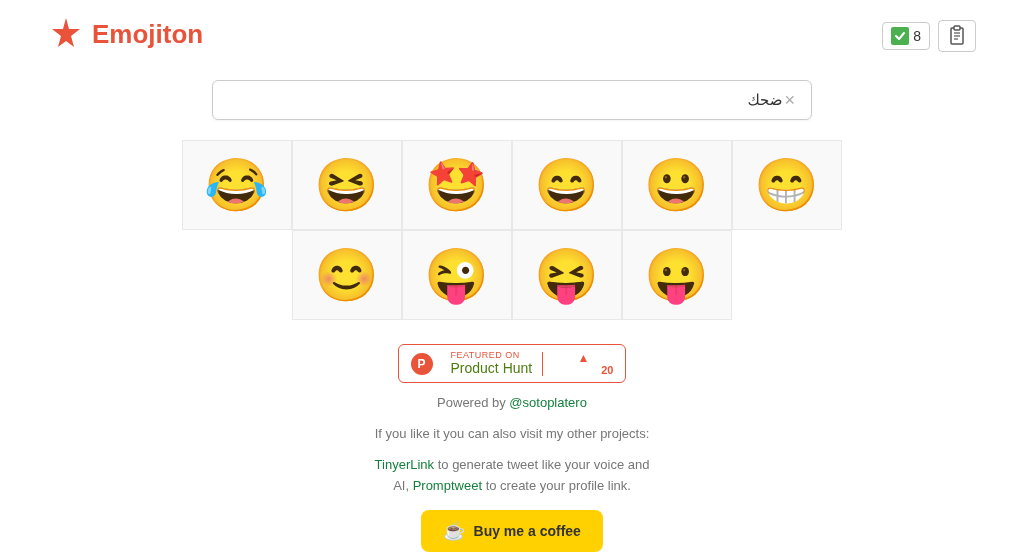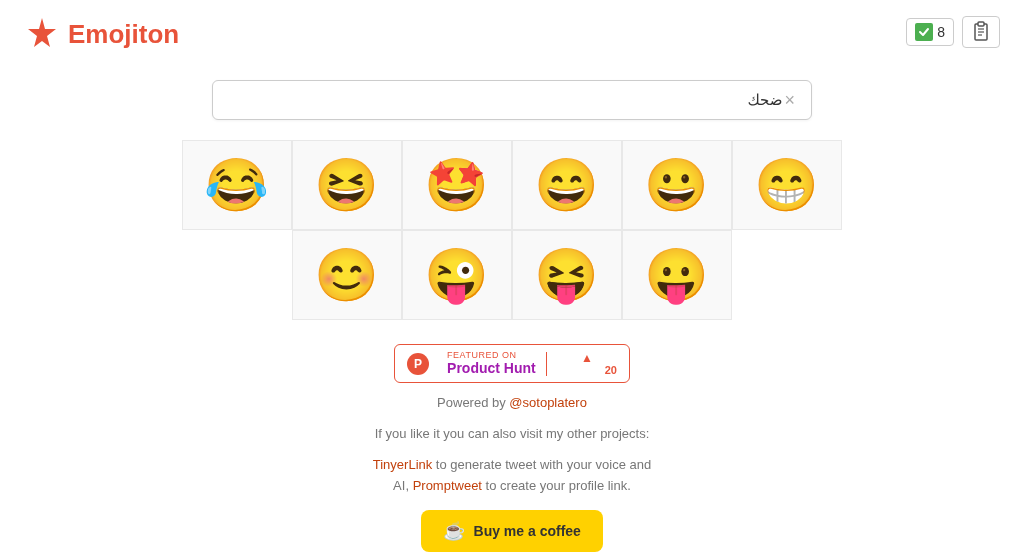--- a/index.html
+++ b/index.html
@@ -7,23 +7,23 @@
       font-family: -apple-system, BlinkMacSystemFont, 'Segoe UI', sans-serif;
       background: #ffffff;
       color: #333;
       min-height: 560px;
       width: 1024px;
     }
 
     
     .header {
       display: flex;
-      align-items: flex-start;
+      align-items: flex-end;
       justify-content: space-between;
-      padding: 16px 24px;
+      padding: 16px 48px;
     }
     .logo-area {
       display: flex;
       align-items: center;
       gap: 8px;
     }
     .logo-icon {
       width: 36px;
       height: 36px;
     }
@@ -177,22 +177,22 @@
       margin-left: 12px;
     }
     .ph-featured-small {
       font-size: 9px;
       color: #e8533a;
       text-transform: uppercase;
       letter-spacing: 0.5px;
     }
     .ph-product-hunt {
       font-size: 14px;
-      font-weight: 700;
-      color: #a21caf;
+      font-weight: 400;
+      color: #4d7c0f;
     }
     .ph-badge-right {
       display: flex;
       flex-direction: column;
       align-items: center;
       border-left: 1px solid #e8533a;
       padding-left: 10px;
     }
     .ph-arrow-up {
       color: #e8533a;
@@ -207,21 +207,21 @@
     }
 
     
     .footer-text {
       font-size: 13px;
       color: #777;
       text-align: center;
       line-height: 1.6;
     }
     .footer-text a {
-      color: #c2410c;
+      color: #15803d;
       text-decoration: none;
     }
 
     
     .bmc-btn {
       background: #ffd100;
       color: #333;
       border: none;
       border-radius: 8px;
       padding: 10px 22px;
@@ -329,21 +329,21 @@
     </div>
   </a>
 
   <div class="footer-text">
     <span>Powered by </span><a href="#">@sotoplatero</a>
   </div>
   <div class="footer-text">
     <span>If you like it you can also visit my other projects:</span>
   </div>
   <div class="footer-text">
-    <a href="#">TinyerLink</a><span> to generate tweet with your voice and</span><br>
+    <a href="#">TinyerLink</a><span> to generate tweet like your voice and</span><br>
     <span>AI, </span><a href="#">Promptweet</a><span> to create your profile link.</span>
   </div>
 
   <button class="bmc-btn">
     <span class="coffee-icon">☕</span>
     <span>Buy me a coffee</span>
   </button>
 </div>
 
 </body></html>

